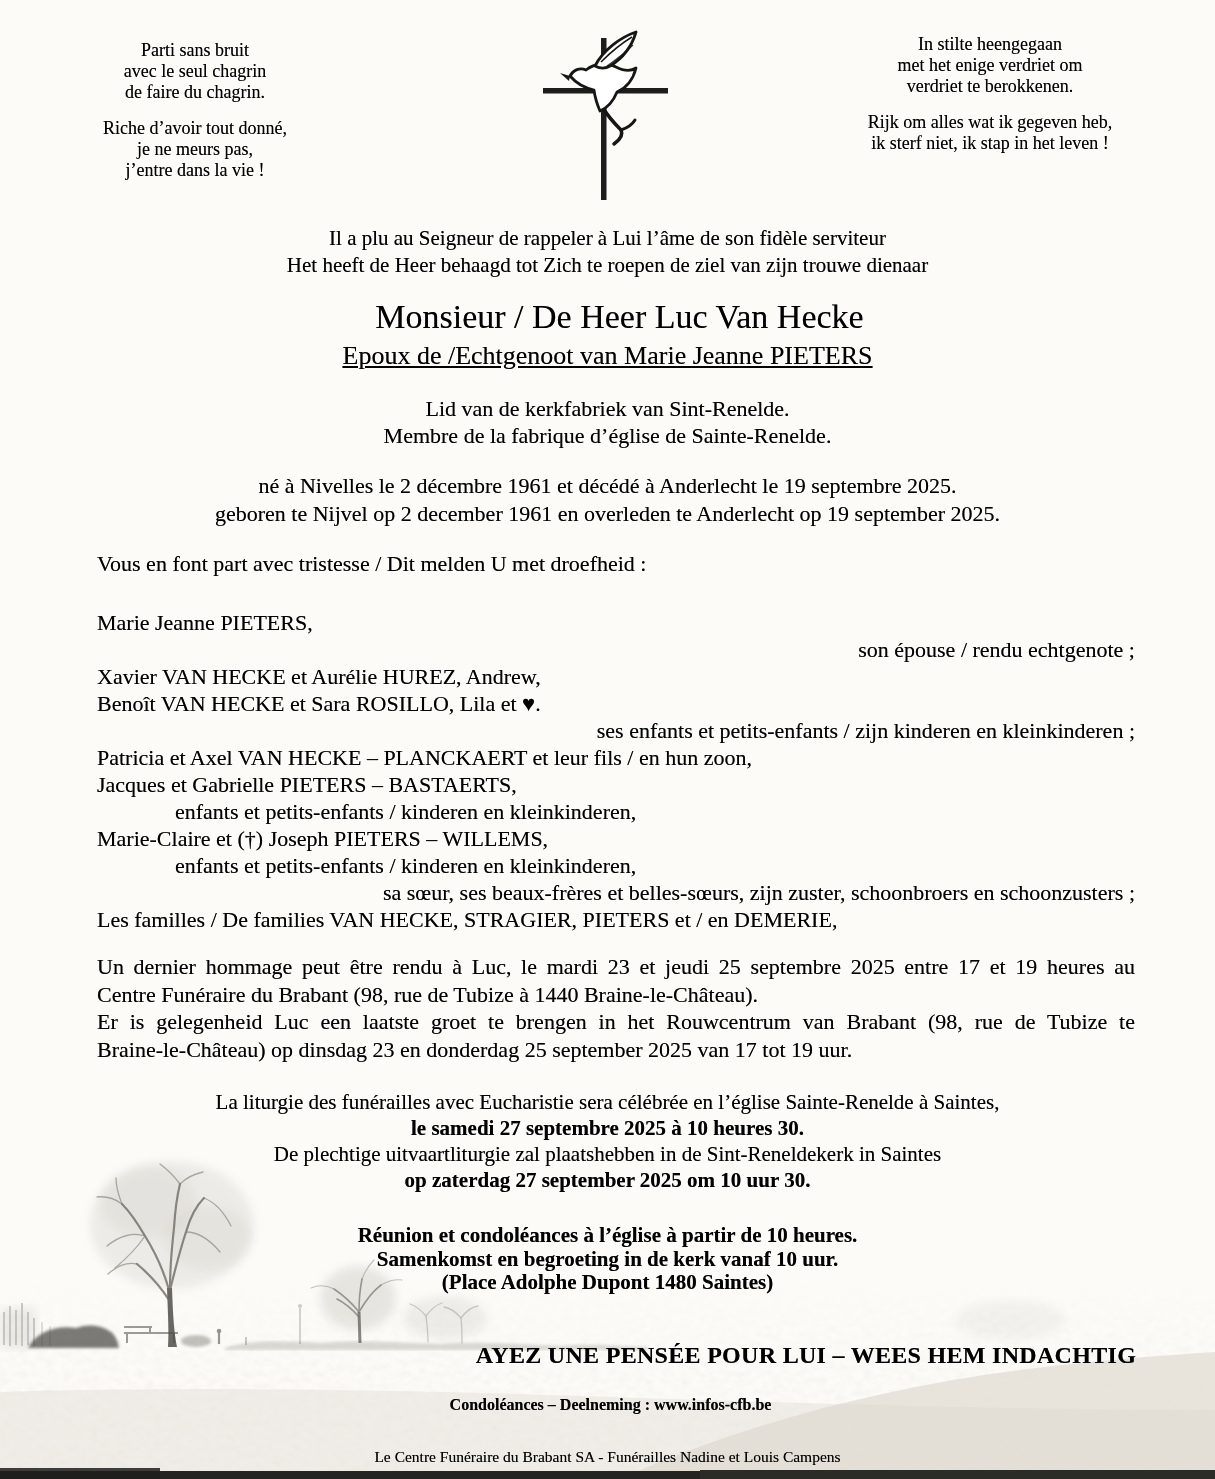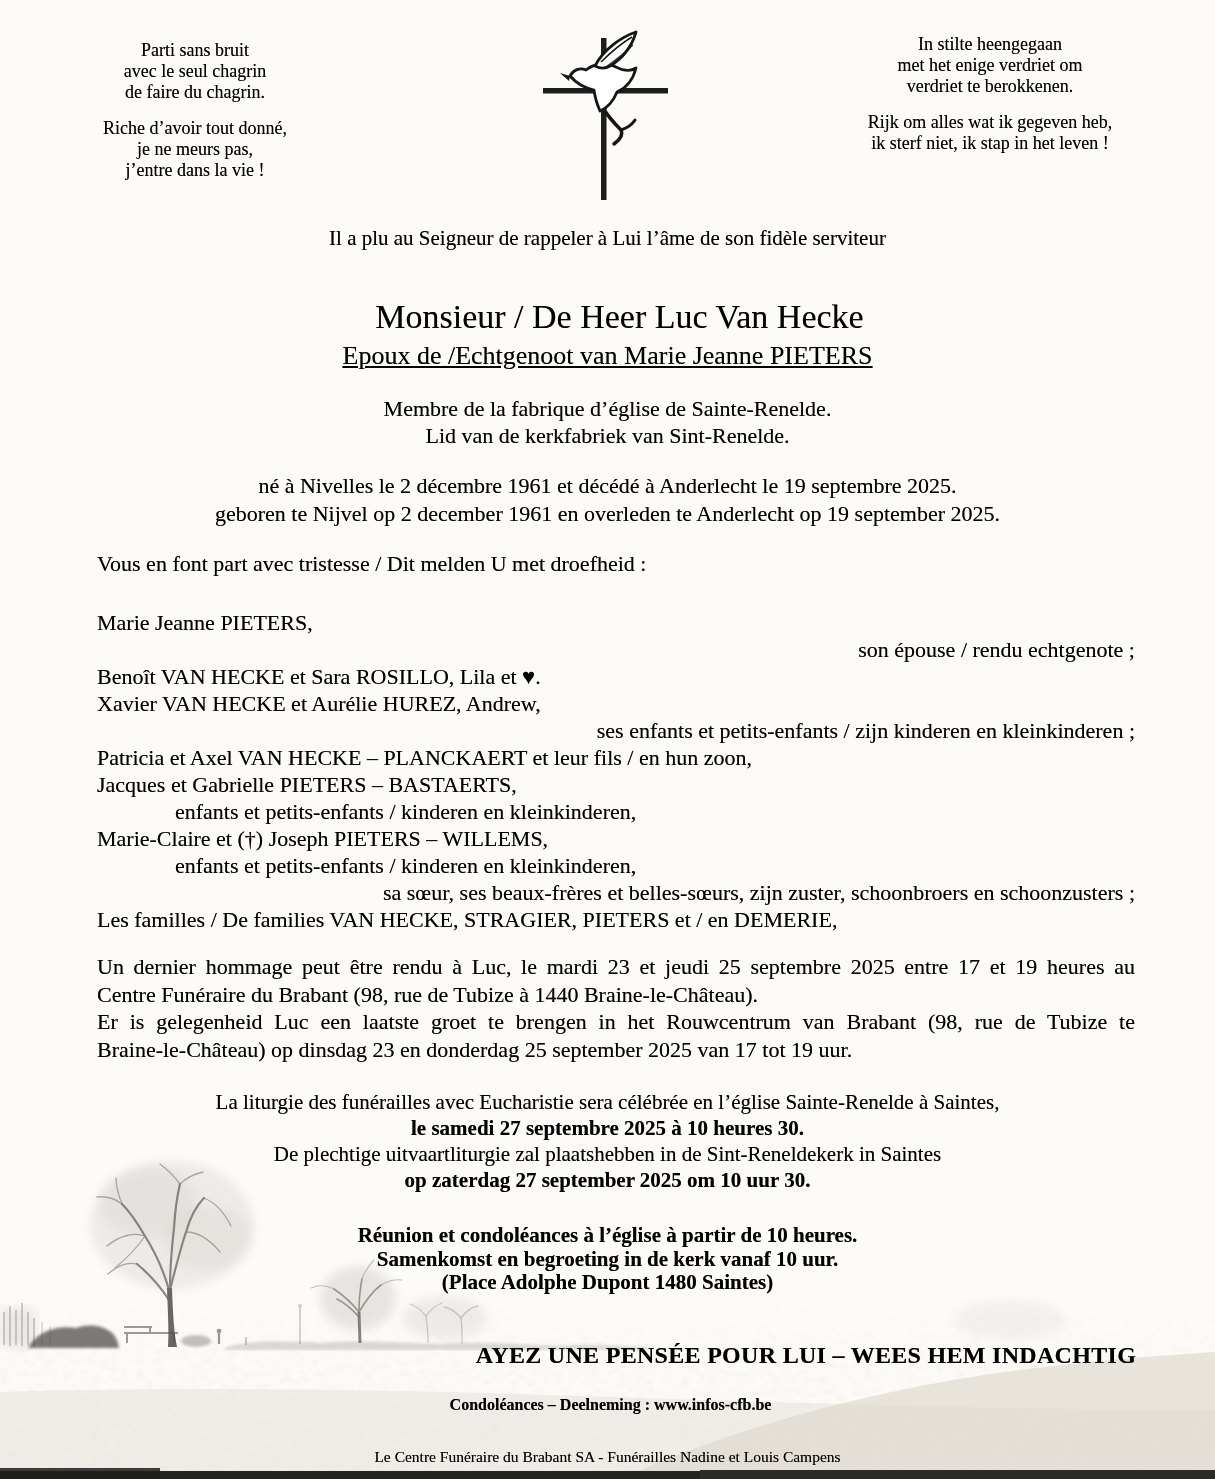--- a/index.html
+++ b/index.html
@@ -190,42 +190,43 @@
       <path d="M33,50 C36,44 43,41 49,44 C58,37 70,36 79,41 C87,45 93,46 99,42 C96,54 89,62 80,66 C76,76 70,82 63,85 C60,78 58,72 57,64 C48,62 39,57 33,50 Z" fill="#ffffff" stroke="#161614" stroke-width="2.8" stroke-linejoin="round"></path>
       <path d="M33,50 L23,47 L32,55 Z" fill="#161614"></path>
       <path d="M58,40 C66,24 84,11 99,6 C95,20 86,32 73,40 C68,43 62,42 58,40 Z" fill="#ffffff" stroke="#161614" stroke-width="2.8" stroke-linejoin="round"></path>
       <path d="M64,36 C74,26 85,17 95,11" fill="none" stroke="#161614" stroke-width="1.5"></path>
       <path d="M70,40 C80,33 89,26 96,19" fill="none" stroke="#161614" stroke-width="1.1" opacity="0.85"></path>
     </g>
   </svg>
 
   <div class="abs intro center">
     <div>Il a plu au Seigneur de rappeler à Lui l’âme de son fidèle serviteur</div>
+    <div>Het heeft de Heer behaagd tot Zich te roepen de ziel van zijn trouwe dienaar</div>
   </div>
 
   <div class="abs title-line center">Monsieur / De Heer Luc Van Hecke</div>
   <div class="abs spouse-line center">Epoux de /Echtgenoot van Marie Jeanne PIETERS</div>
 
   <div class="abs membership center">
+    <div>Lid van de kerkfabriek van Sint-Renelde.</div>
     <div>Membre de la fabrique d’église de Sainte-Renelde.</div>
-    <div>Lid van de kerkfabriek van Sint-Renelde.</div>
   </div>
 
   <div class="abs dates center">
     <div>né à Nivelles le 2 décembre 1961 et décédé à Anderlecht le 19 septembre 2025.</div>
     <div>geboren te Nijvel op 2 december 1961 en overleden te Anderlecht op 19 september 2025.</div>
   </div>
 
   <div class="abs announce">Vous en font part avec tristesse / Dit melden U met droefheid :</div>
 
   <div class="abs family">
     <div>Marie Jeanne PIETERS,</div>
     <div class="entry-right">son épouse / rendu echtgenote ;</div>
+    <div>Xavier VAN HECKE et Aurélie HUREZ, Andrew,</div>
     <div>Benoît VAN HECKE et Sara ROSILLO, Lila et ♥.</div>
-    <div>Xavier VAN HECKE et Aurélie HUREZ, Andrew,</div>
     <div class="entry-right">ses enfants et petits-enfants / zijn kinderen en kleinkinderen ;</div>
     <div>Patricia et Axel VAN HECKE – PLANCKAERT et leur fils / en hun zoon,</div>
     <div>Jacques et Gabrielle PIETERS – BASTAERTS,</div>
     <div class="entry-indent">enfants et petits-enfants / kinderen en kleinkinderen,</div>
     <div>Marie-Claire et (†) Joseph PIETERS – WILLEMS,</div>
     <div class="entry-indent">enfants et petits-enfants / kinderen en kleinkinderen,</div>
     <div class="entry-right">sa sœur, ses beaux-frères et belles-sœurs, zijn zuster, schoonbroers en schoonzusters ;</div>
     <div>Les familles / De families VAN HECKE, STRAGIER, PIETERS et / en DEMERIE,</div>
   </div>
 

